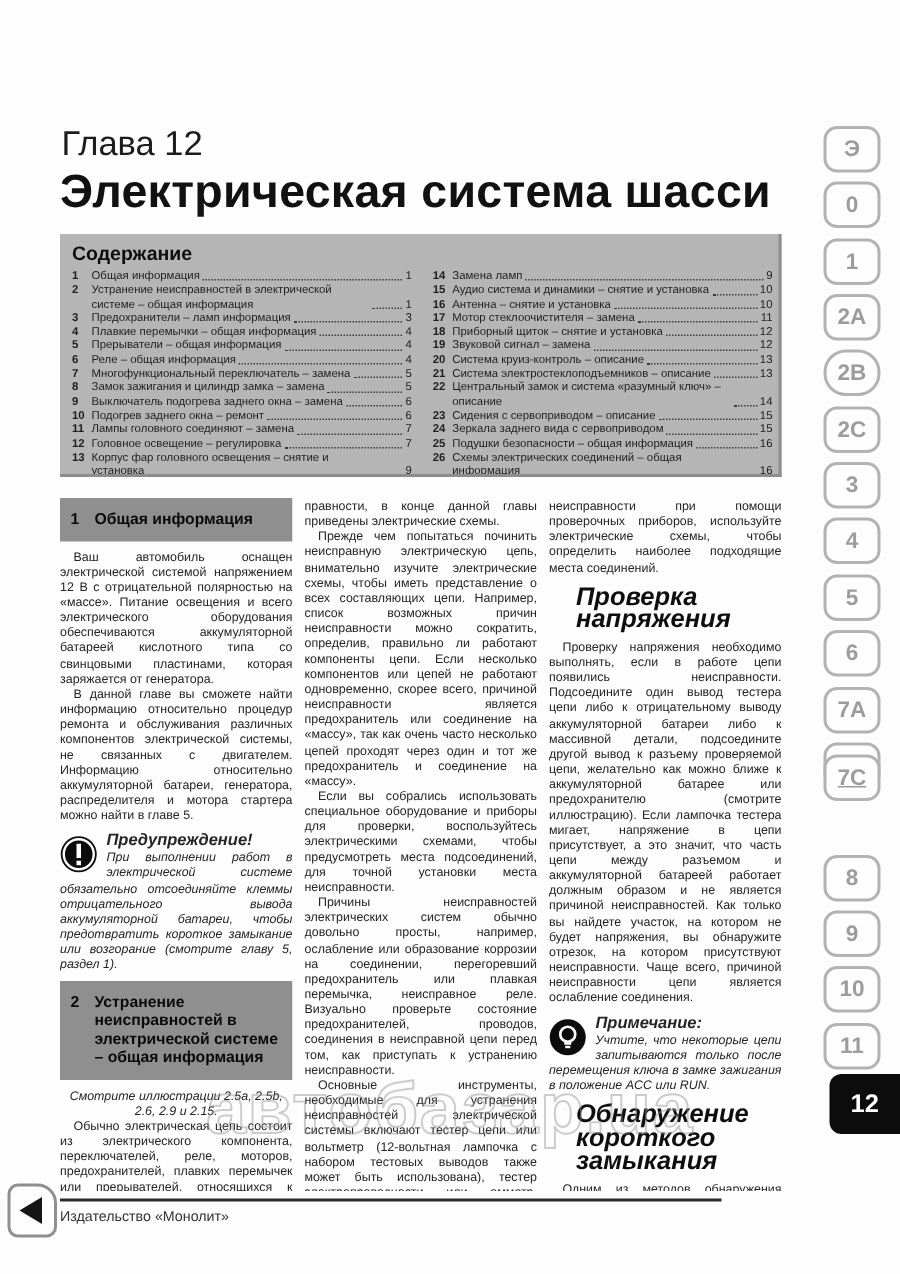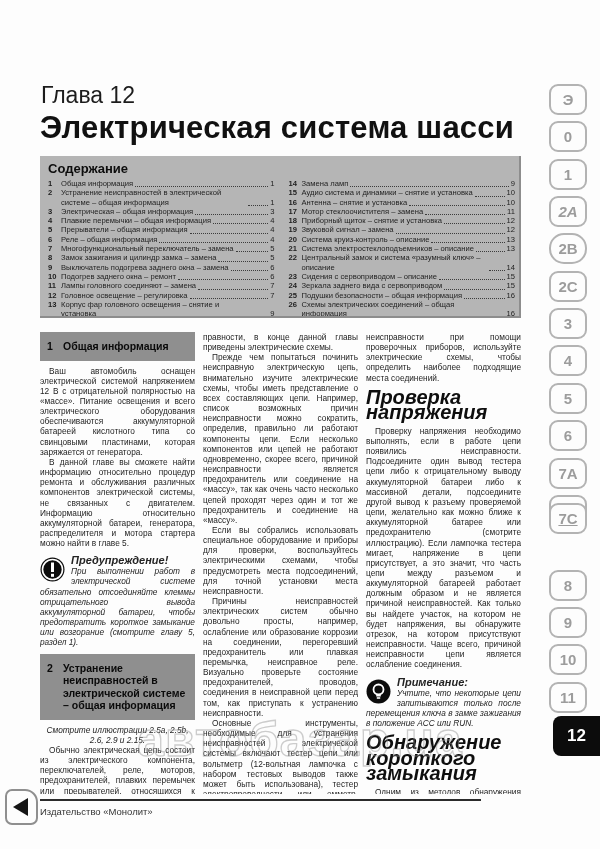--- a/index.html
+++ b/index.html
@@ -27,22 +27,22 @@
   .col p.ind{text-indent:9px;}
   .sec-head{background:#8f8f8f;color:#0a0a0a;font-weight:bold;font-size:10.5px;line-height:12.5px;
             padding:8px 7px;margin:0 0 5px 0;display:flex;text-align:left;}
   .sec-head .sn{flex:none;width:16px;}
   .sec-head .st{flex:1;}
   .callout{margin:7px 0 6px 0;font-style:italic;}
   .callout .cicon{float:left;width:25px;height:25px;margin:2px 6px 2px 0;}
   .callout .ct{font-weight:bold;font-size:11px;line-height:11px;font-style:italic;}
   .callout .cb{font-size:8.3px;line-height:10.15px;text-align:justify;}
   .see-ill{font-style:italic;margin:3px 0 2px 0;text-align:center;}
-  .sub-head{font-weight:bold;font-style:italic;font-size:20px;line-height:15.5px;
-            color:#0e0e0e;margin:7px 0 5px 0;text-align:left;}
+  .sub-head{font-weight:bold;font-style:italic;font-size:17px;line-height:15.5px;
+            color:#0e0e0e;margin:7px 0 5px 18px;text-align:left;}
   
   .foot-rule{position:absolute;left:40px;top:799px;width:441px;border-top:2px solid #2b2b2b;}
   .publisher{position:absolute;left:40px;top:806px;width:441px;text-align:left;font-size:9.5px;color:#333;}
   
   .tab{position:absolute;right:13px;width:38px;height:31px;box-sizing:border-box;
        border:2px solid #b3b3b3;border-radius:9px;background:#fdfdfd;
        color:#9c9c9c;font-weight:bold;font-size:15px;line-height:27px;text-align:center;}
   .tab.active{right:0;width:47px;height:40px;border:none;border-radius:8px 0 0 8px;
        background:#0c0c0c;color:#fff;line-height:40px;font-size:17px;}
   
@@ -74,21 +74,21 @@
             <span class="pg">1</span>
           </div>
           <div class="toc-row">
             <span class="num">2</span>
             <span class="lab">Устранение неисправностей в электрической системе – общая информация</span>
             <span class="dots"></span>
             <span class="pg">1</span>
           </div>
           <div class="toc-row">
             <span class="num">3</span>
-            <span class="lab">Электрическая – общая информация</span>
+            <span class="lab">Предохранители – ламп информация</span>
             <span class="dots"></span>
             <span class="pg">3</span>
           </div>
           <div class="toc-row">
             <span class="num">4</span>
             <span class="lab">Плавкие перемычки – общая информация</span>
             <span class="dots"></span>
             <span class="pg">4</span>
           </div>
           <div class="toc-row">
@@ -290,21 +290,21 @@
 
   <div class="watermark">автобазар.ua</div>
 
   <div class="foot-rule"></div>
   <div class="publisher">Издательство «Монолит»</div>
 
   <div id="tab-strip">
       <div class="tab" style="top: 84px;">Э</div>
       <div class="tab" style="top: 121.35px;">0</div>
       <div class="tab" style="top: 158.7px;">1</div>
-      <div class="tab" style="top: 196.05px; font-style: italic;">2A</div>
+      <div class="tab" style="top: 196.05px;">2A</div>
       <div class="tab" style="top: 233.4px; border-radius: 15px;">2B</div>
       <div class="tab" style="top: 270.75px;">2C</div>
       <div class="tab" style="top: 308.1px;">3</div>
       <div class="tab" style="top: 345.45px;">4</div>
       <div class="tab" style="top: 382.8px;">5</div>
       <div class="tab" style="top: 420.15px;">6</div>
       <div class="tab" style="top: 457.5px;">7A</div>
       <div class="tab" style="top: 494.85px;">7B</div>
       <div class="tab" style="top: 503px; text-decoration: underline;">7C</div>
       <div class="tab" style="top: 569.55px;">8</div>

